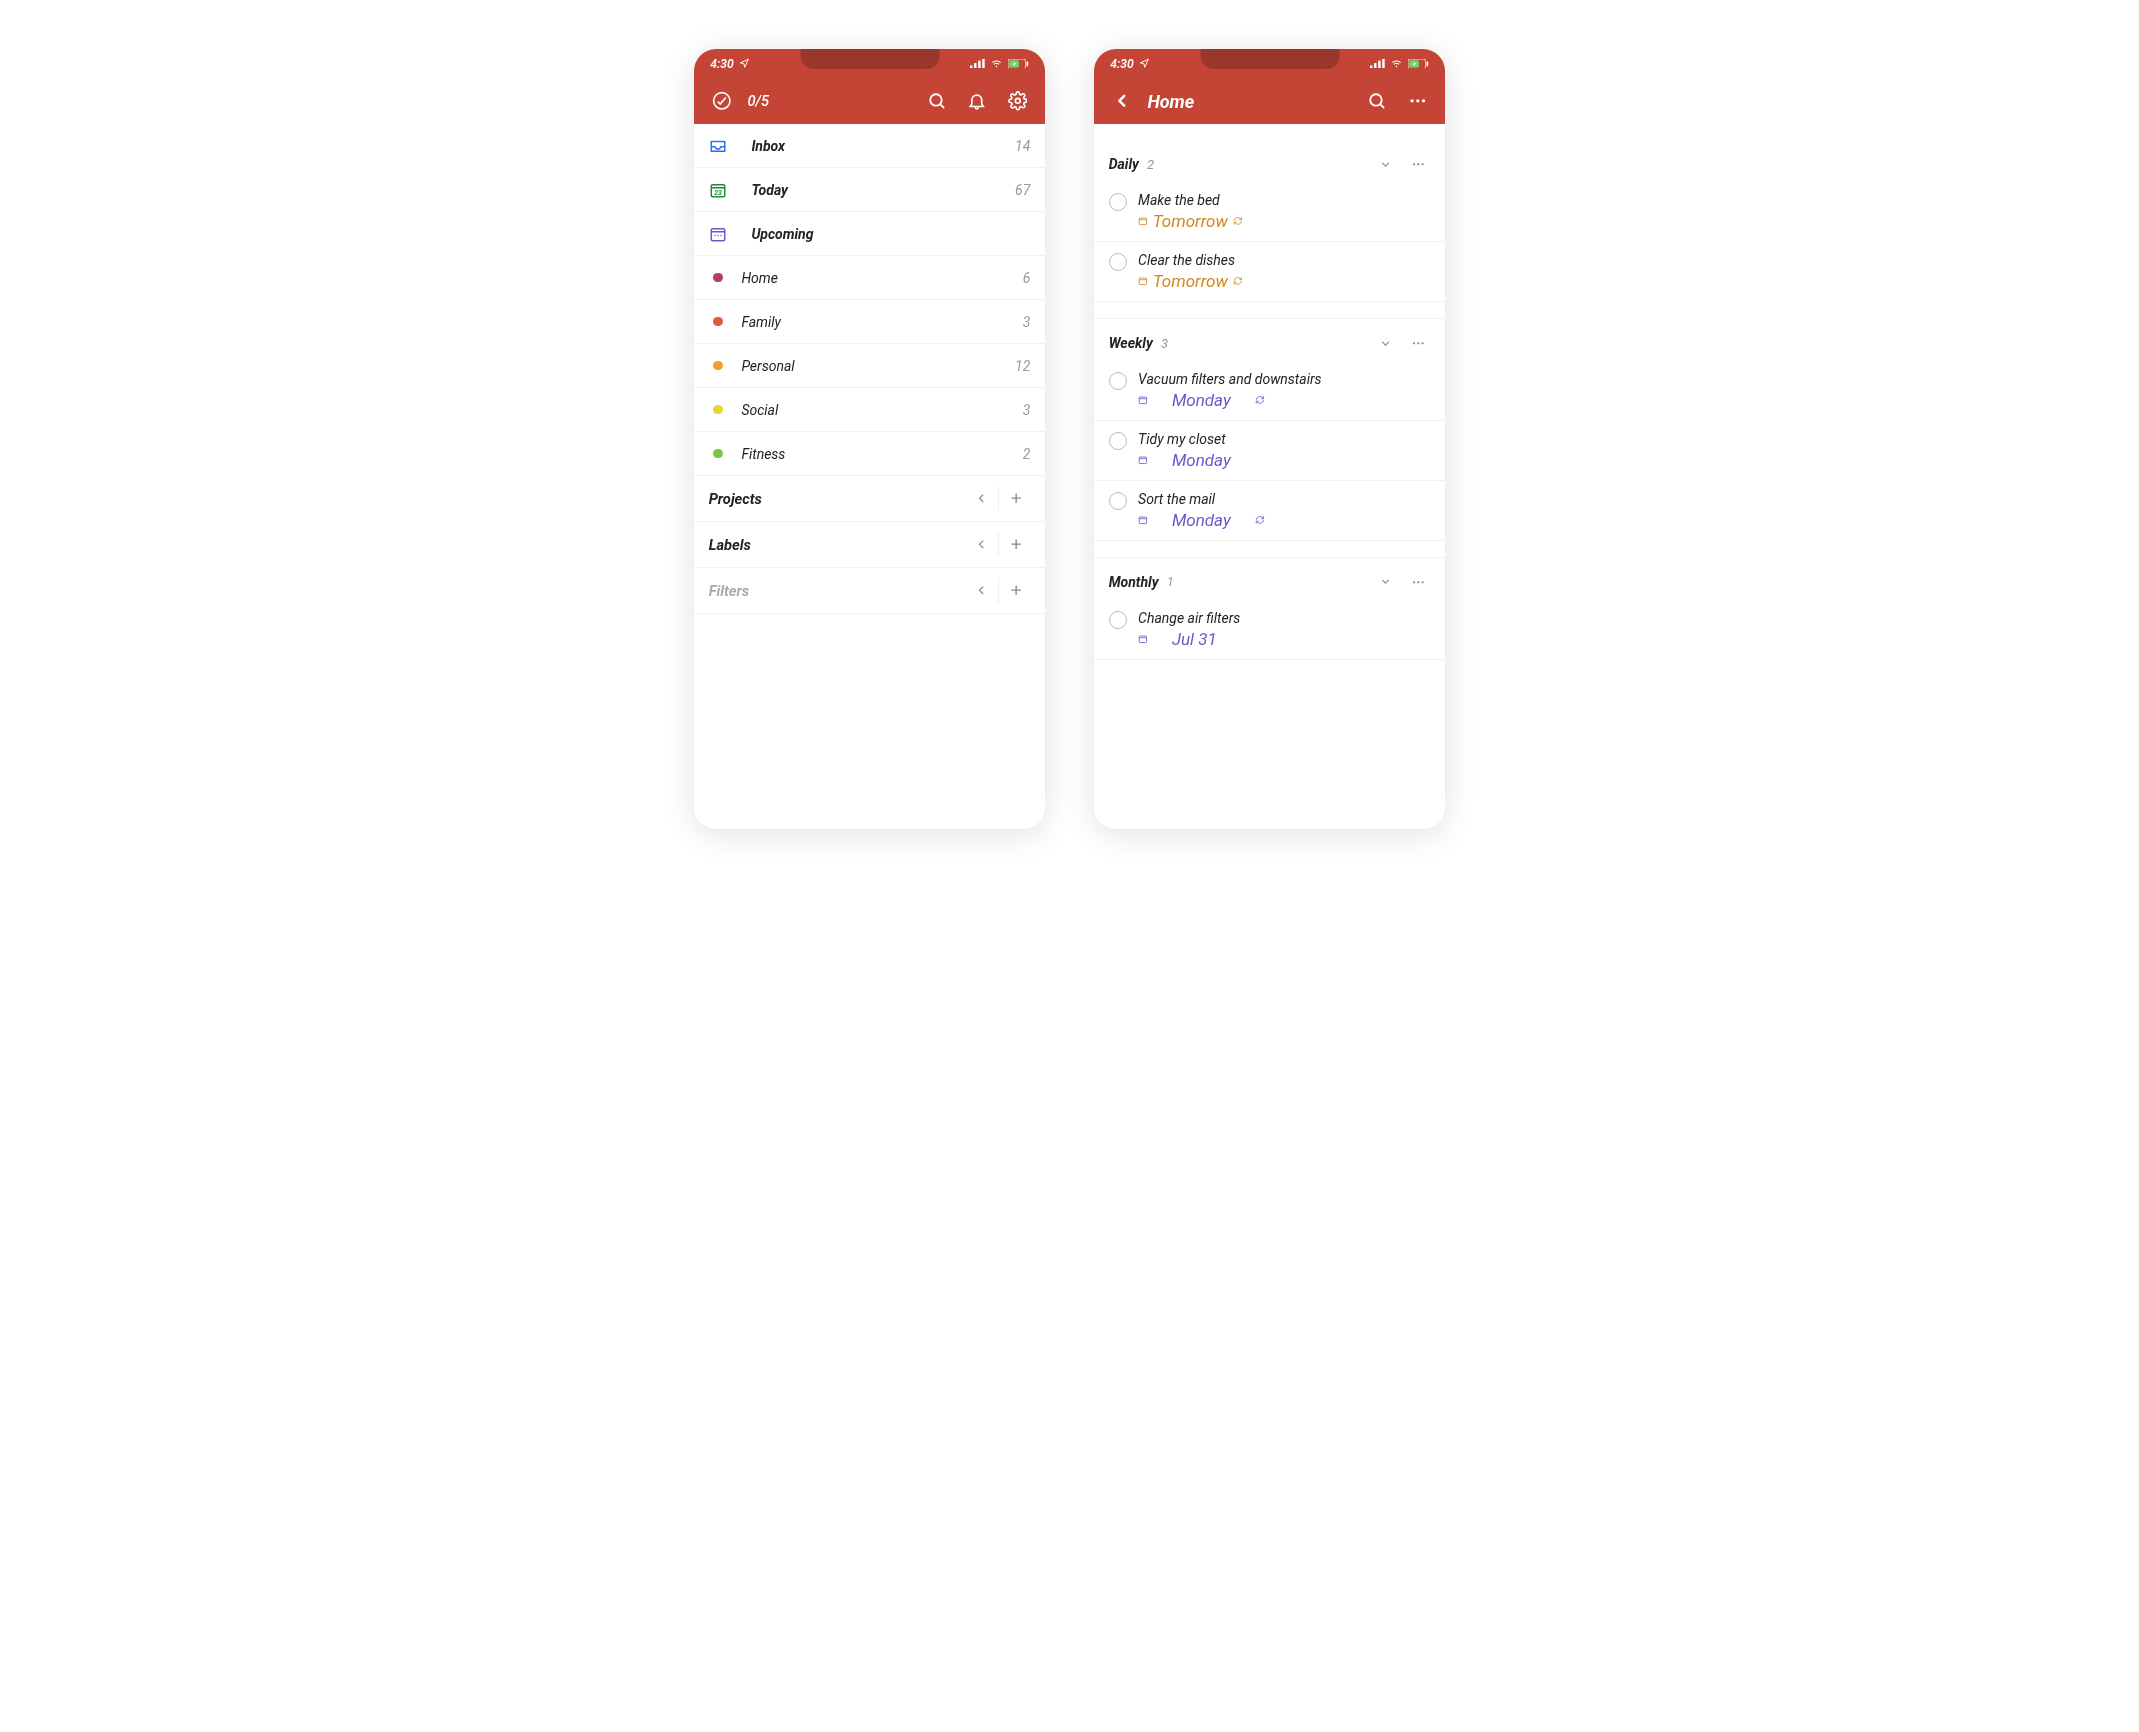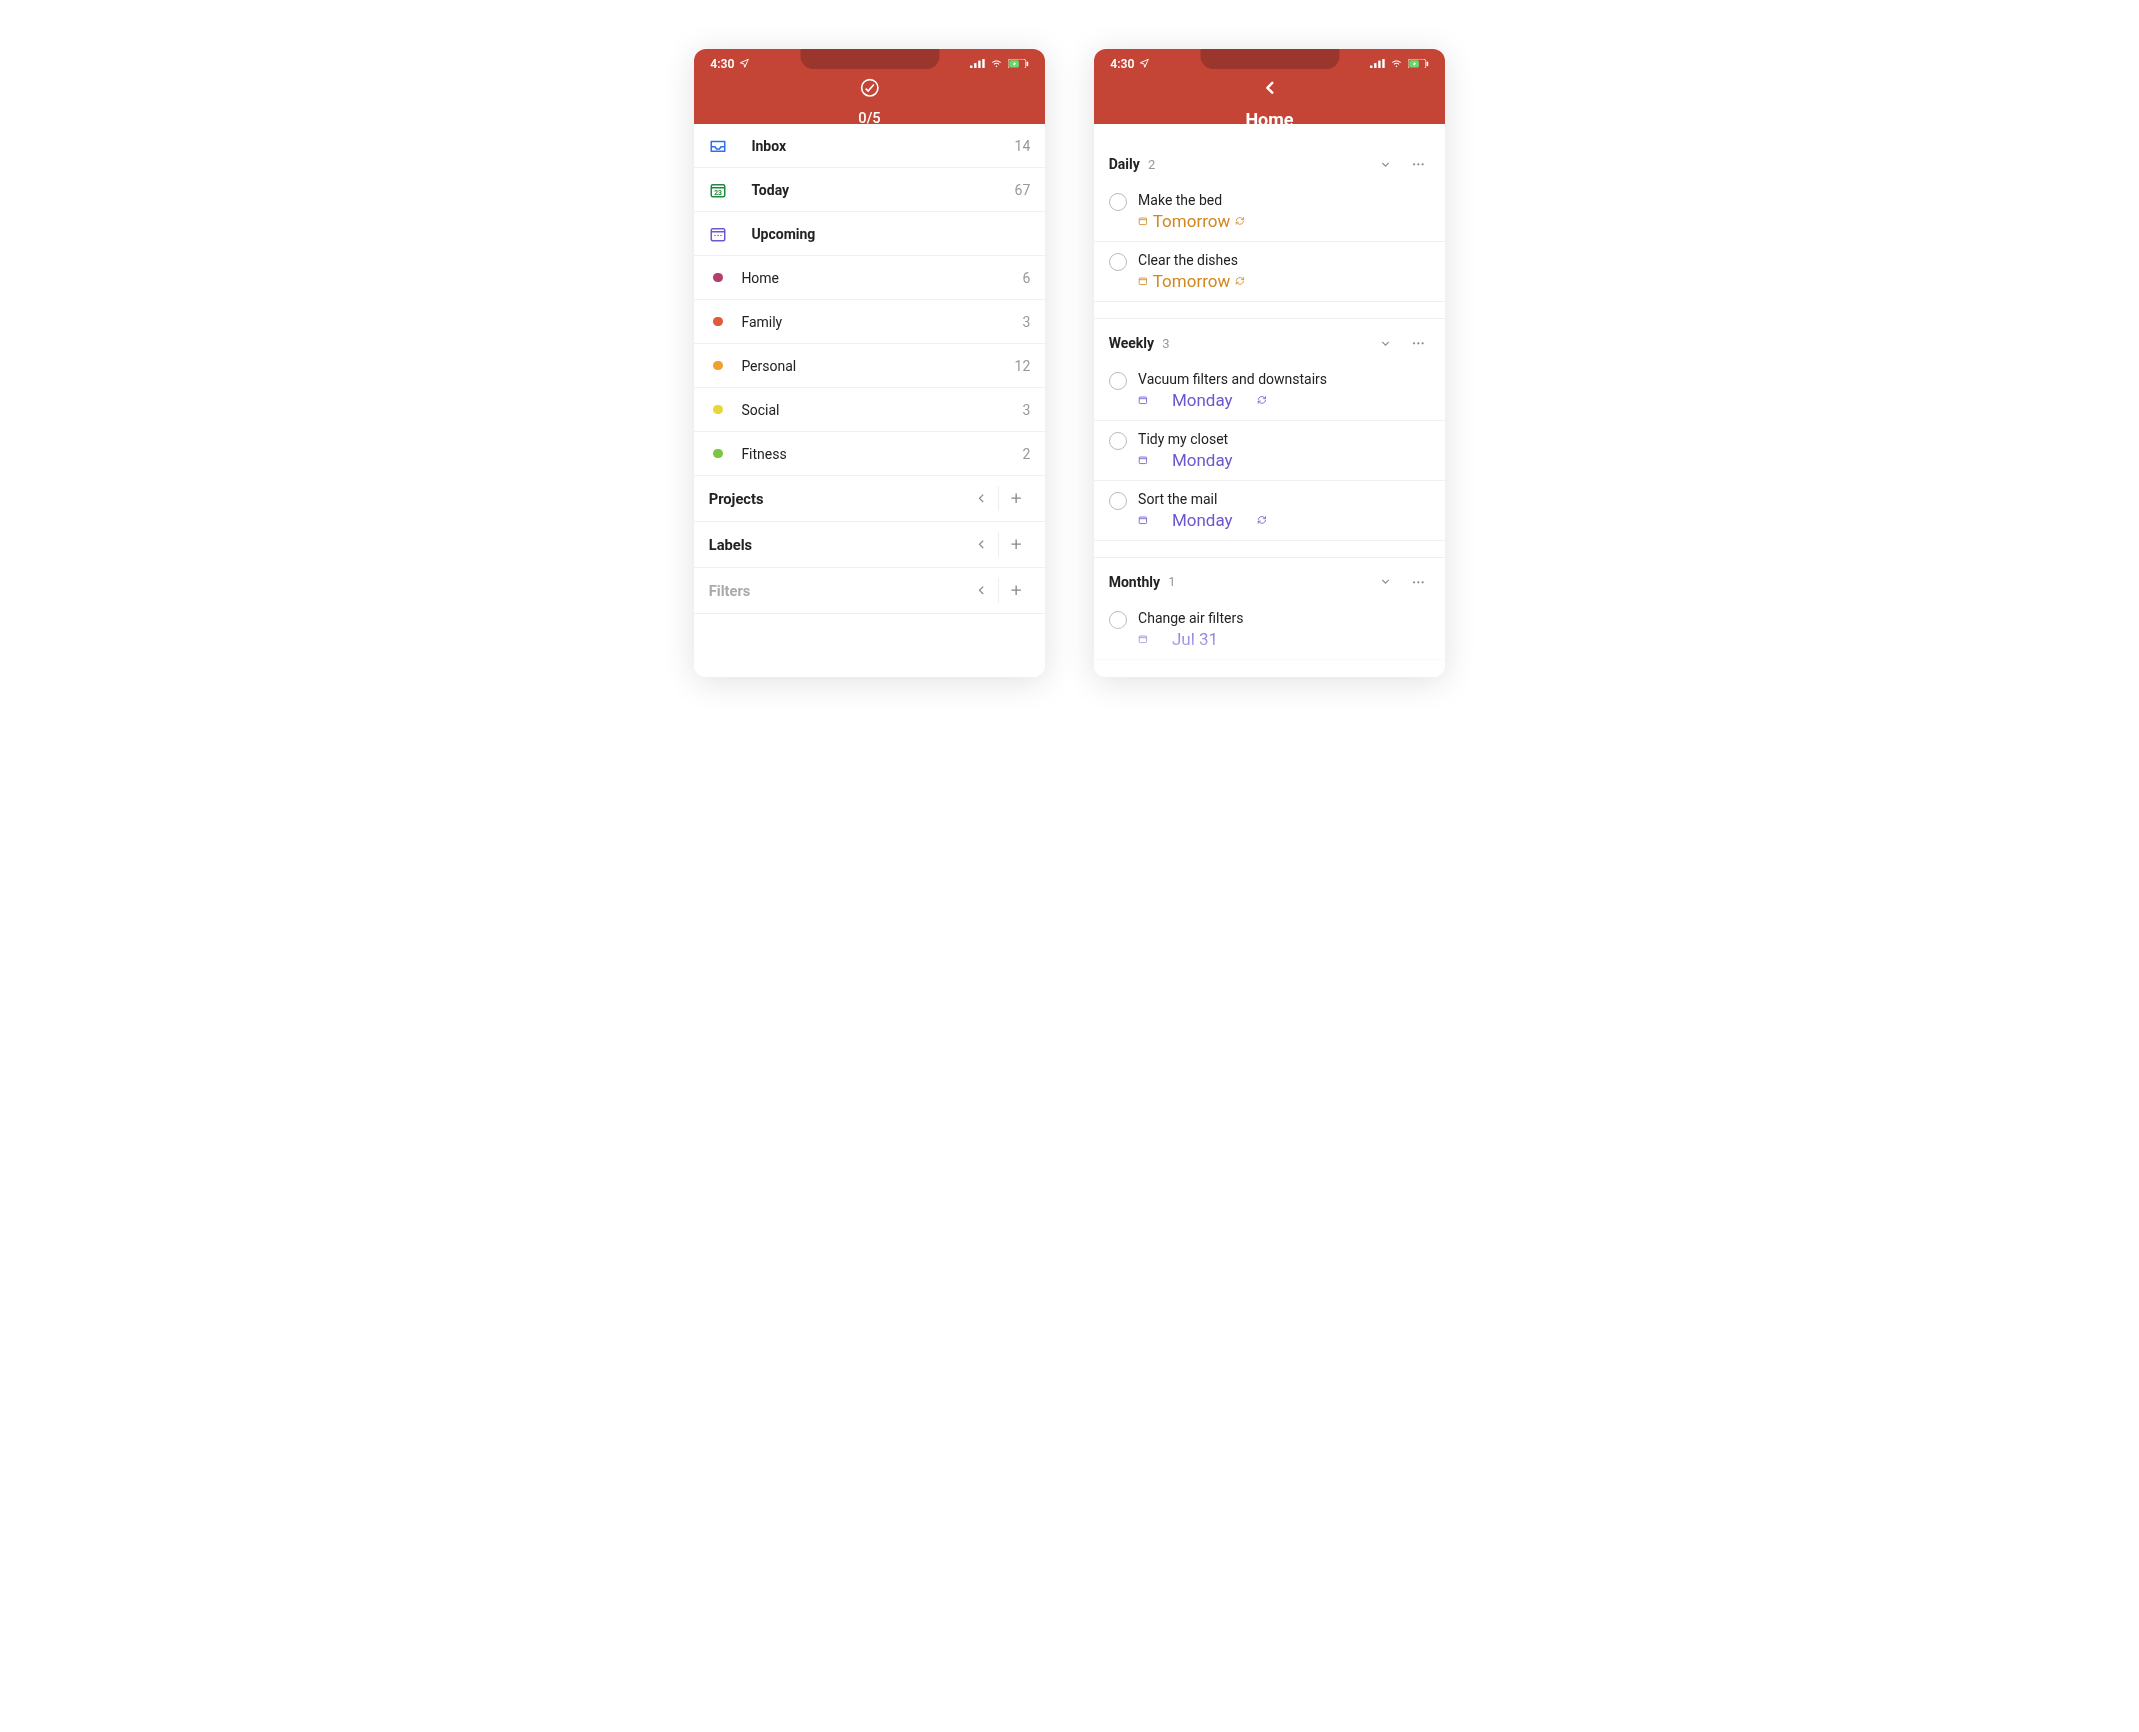--- a/index.html
+++ b/index.html
@@ -7,28 +7,29 @@
     font-family: -apple-system, BlinkMacSystemFont, "Segoe UI", Roboto, sans-serif;
     background: #fff;
     padding: 49px 33px;
     display: flex;
     gap: 49px;
     justify-content: center;
     align-items: flex-start;
   }
   .phone {
     width: 351px;
-    height: 628px;
-    border-radius: 12px;
+    height: 780px;
+    border-radius: 22px;
     background: #fff;
     box-shadow: 0 4.9px 33px rgba(0,0,0,0.12);
     overflow: hidden;
     position: relative;
     display: flex;
     flex-direction: column;
+    font-style: italic;
   }
   .status-bar {
     height: 29px;
     background: #c44436;
     display: flex;
     align-items: center;
     justify-content: space-between;
     padding: 0 16.3px;
     color: #fff;
     font-size: 12.2px;
@@ -50,21 +51,20 @@
   .status-right { display: flex; align-items: center; gap: 4.9px; z-index: 1;}
   .status-icons svg { display: block; }
   .app-bar {
     height: 46px;
     background: #c44436;
     display: flex;
     align-items: center;
     padding: 0 13px;
     gap: 11.4px;
     color: #fff;
-    flex-direction: column;
   }
   .app-bar .title { font-size: 18px; font-weight: 700; flex: 1; }
   .app-bar .count { font-size: 14.7px; font-weight: 500; flex: 1; }
   .icon-btn {
     width: 29px; height: 29px;
     display: flex; align-items: center; justify-content: center;
     cursor: pointer;
   }
   .content { flex: 1; overflow: hidden; background: #fff; position: relative;}
   .list-row {

